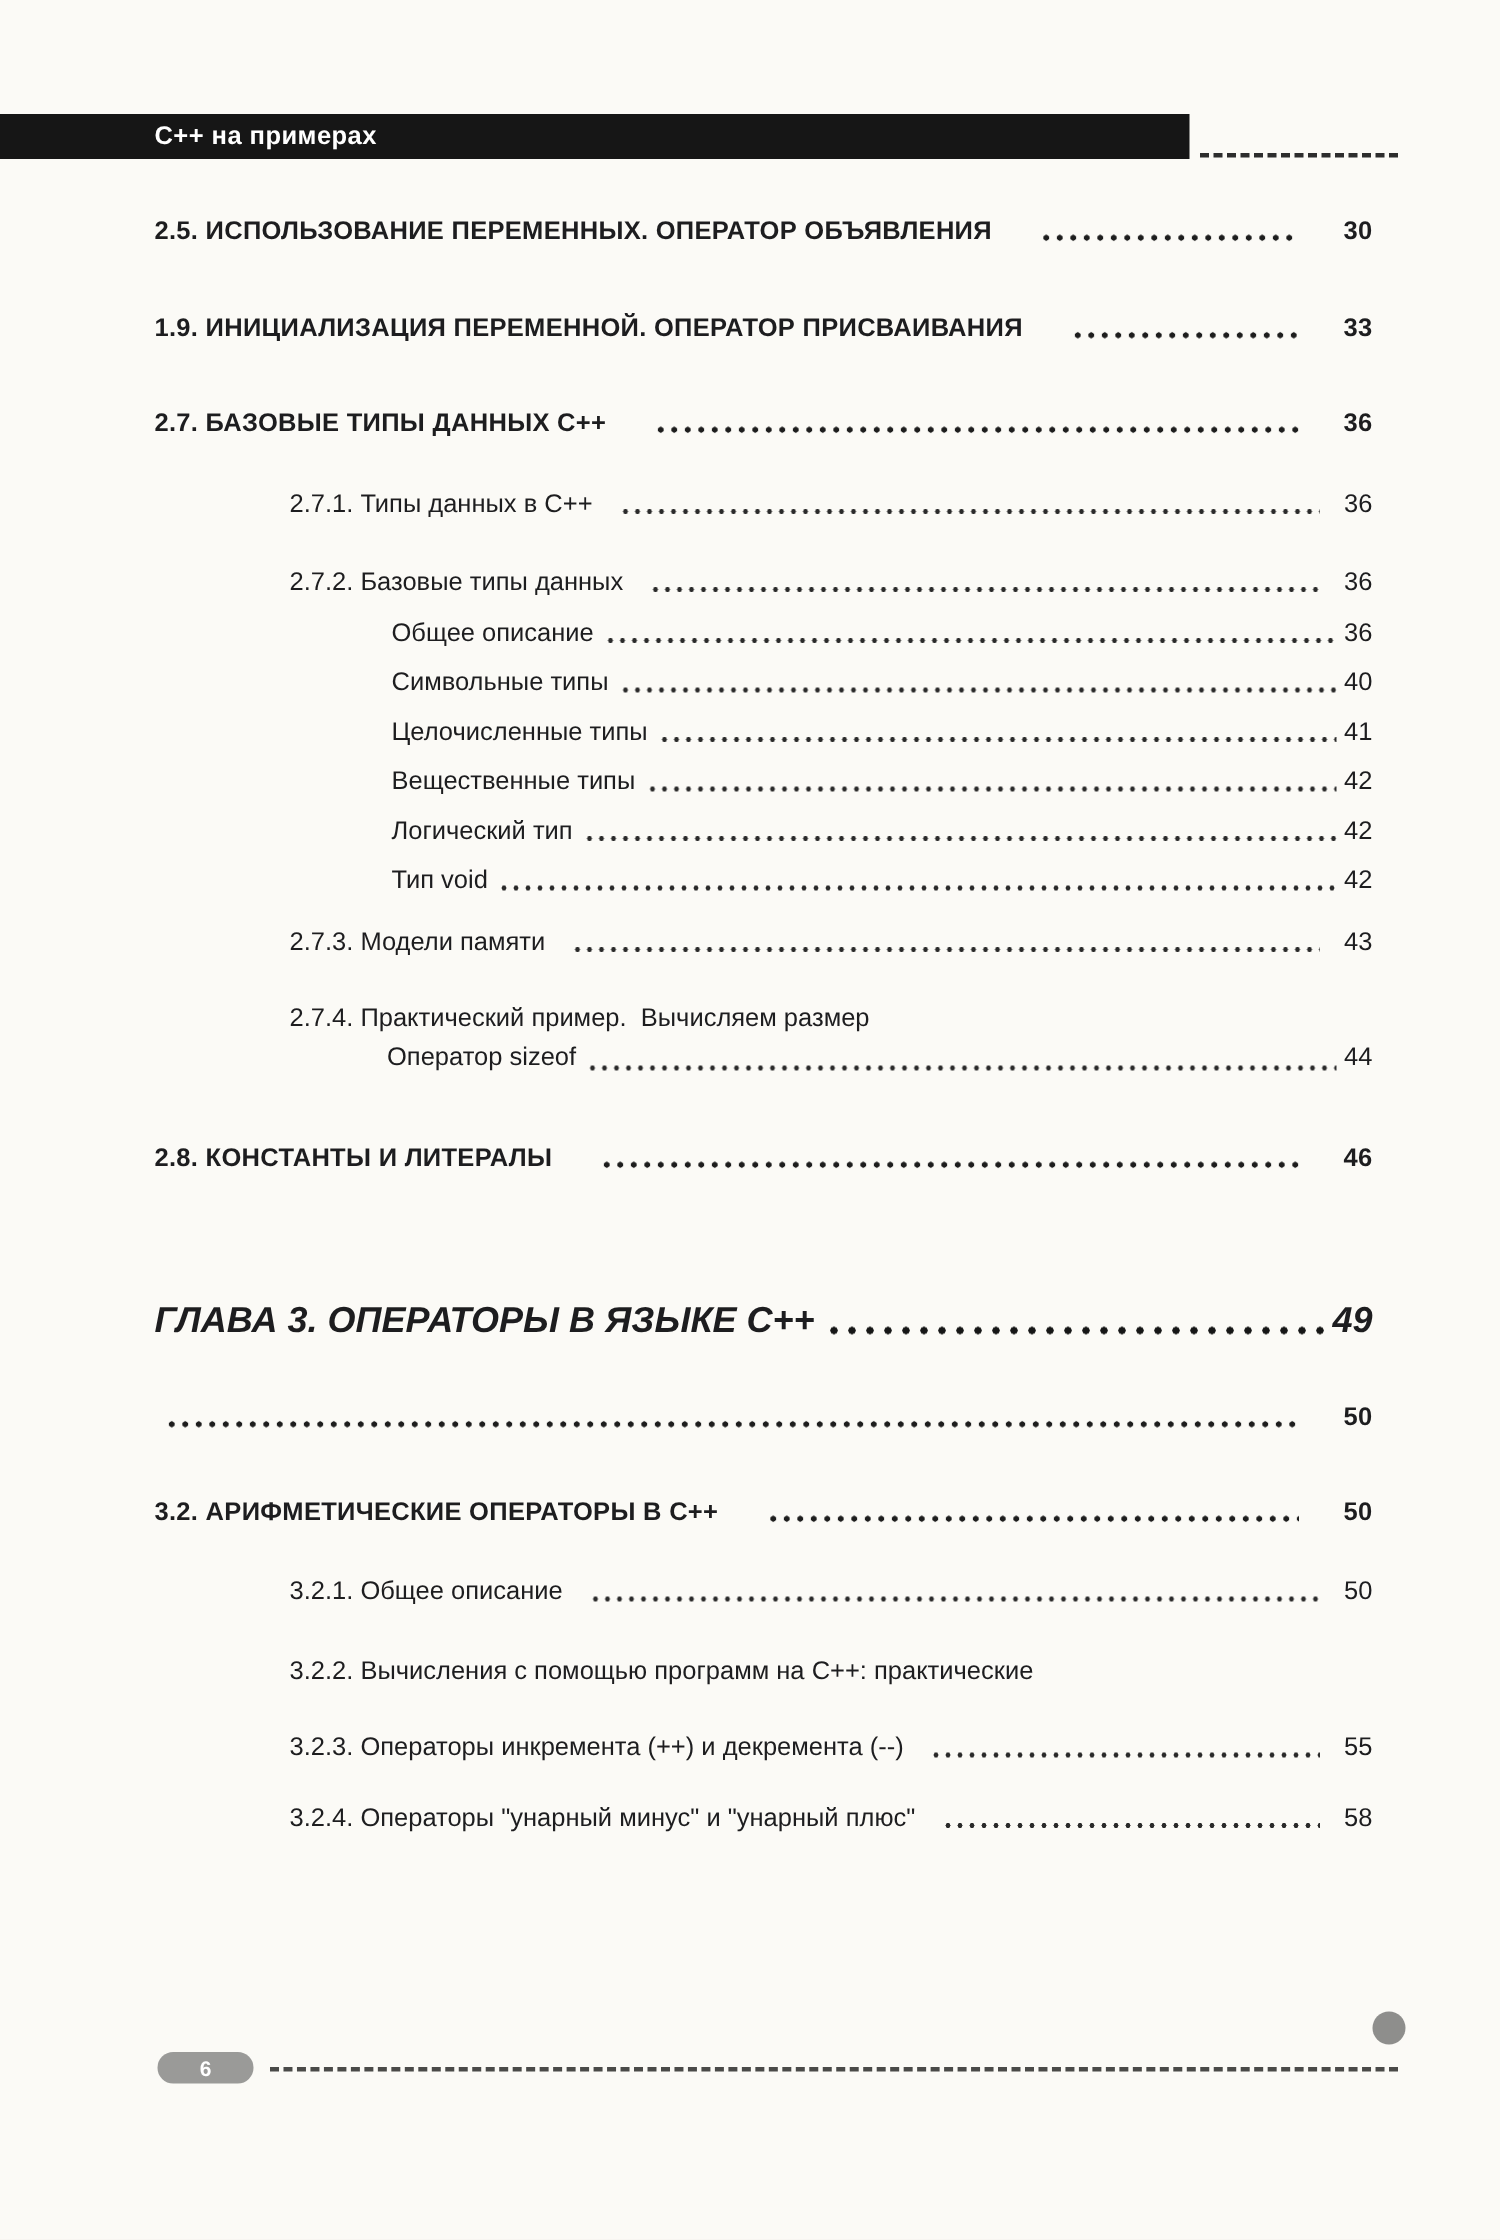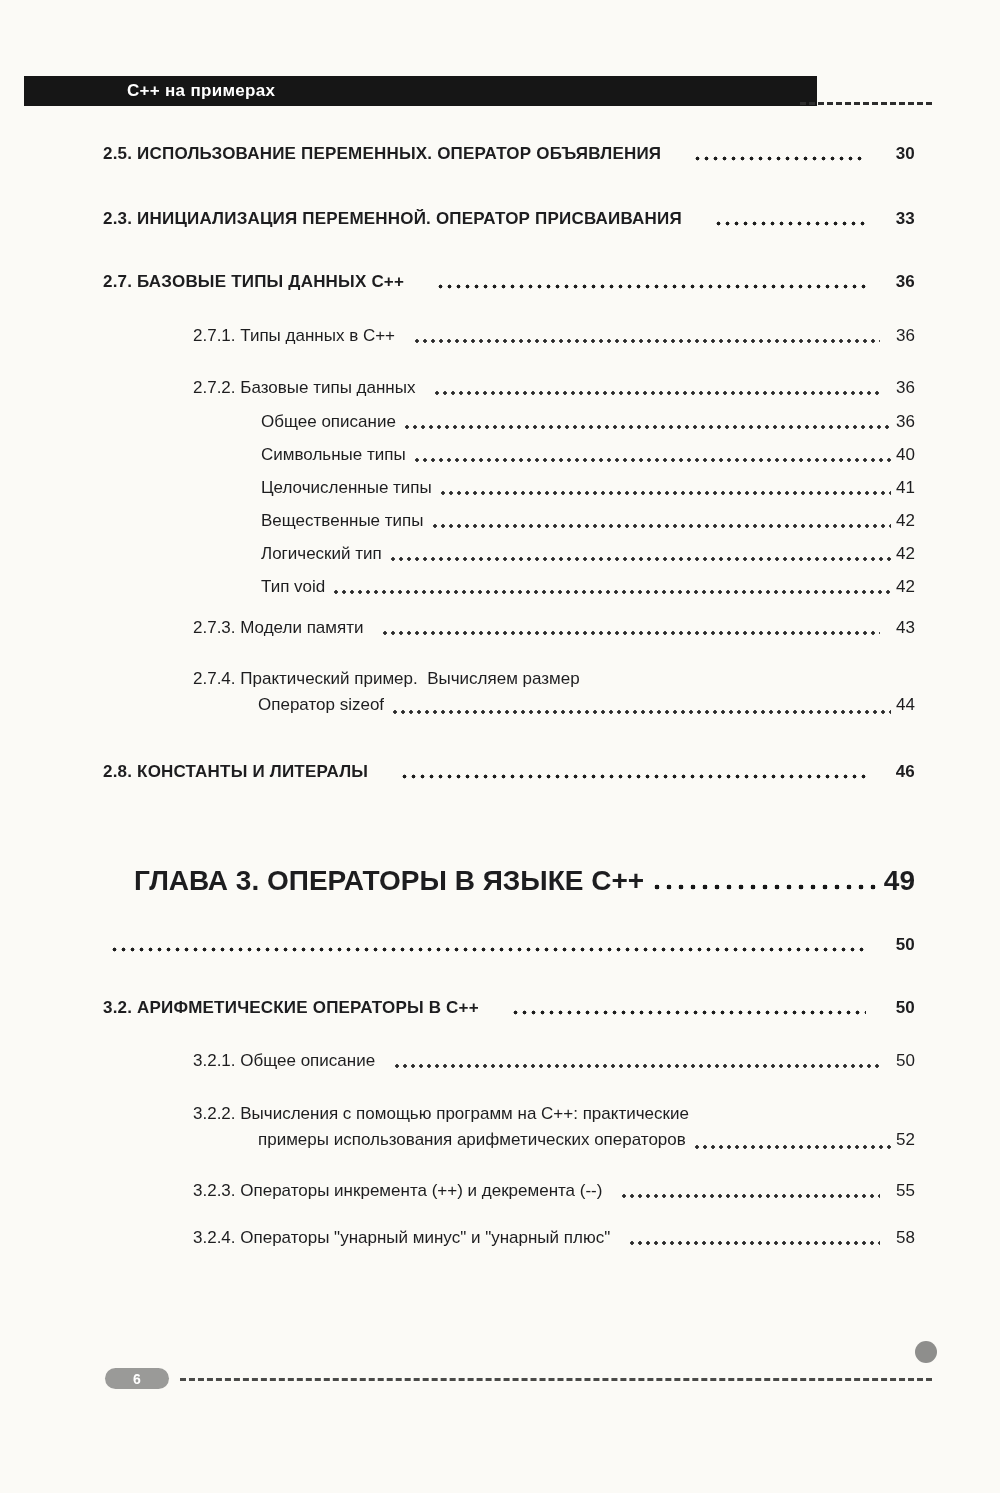--- a/index.html
+++ b/index.html
@@ -14,21 +14,21 @@
     margin:0 auto;
     background:#fbfaf6;
     overflow:hidden;
     color:#1d1d1f;
   }
   
   .header-bar {
     position:absolute; top:76px; left:0;
     width:793px; height:30px;
     background:#161616;
-    display:flex; align-items:center;margin-left:24px;
+    display:flex; align-items:center;
   }
   .header-bar .title {
     color:#ffffff; font-weight:bold; font-size:17px;
     padding-left:103px; letter-spacing:0.3px;
   }
   .header-dash {
     position:absolute; top:102px; left:800px; width:132px;
     border-top:3px dashed #2d2d2d;
   }
   
@@ -50,21 +50,21 @@
     background-repeat:repeat-x;
     background-position:left calc(100% - 1px);
   }
   .l1 { font-weight:bold; letter-spacing:0.2px;gap:25px; }
   .l1 .leader {
     background-image:radial-gradient(circle, #1d1d1d 1.85px, rgba(0,0,0,0) 2.1px);
     background-size:9px 7px;
   }
   .l2 { margin-left:90px; font-weight:normal;gap:11px; }
   .l3 { margin-left:158px; font-weight:normal; }
-  .chapter { font-weight:bold; font-size:28px; line-height:28px;margin-left:31px; }
+  .chapter { font-weight:bold; font-style:italic; font-size:24px; line-height:28px; }
   .chapter .leader {
     height:16px;
     background-image:radial-gradient(circle, #161616 2.3px, rgba(0,0,0,0) 2.6px);
     background-size:12px 8px;
     margin-bottom:3px;
   }
   .multi .line { white-space:pre-wrap; }
   .multi .cont { padding-left:65px; }
   .multi .row.cont { padding-left:65px; }
   .multi { line-height:26px; }
@@ -116,21 +116,21 @@
 
   <div class="content">
 
     <div class="entry l1 m-a row">
       <span class="t">2.5. ИСПОЛЬЗОВАНИЕ ПЕРЕМЕННЫХ. ОПЕРАТОР ОБЪЯВЛЕНИЯ</span>
       <span class="leader"></span>
       <span class="pg">30</span>
     </div>
 
     <div class="entry l1 m-b row">
-      <span class="t">2.3. ИНИЦИАЛИЗАЦИЯ ПЕРЕМЕННОЙ. ОПЕРАТОР ПРИСВАИВАНИЯ</span>
+      <span class="t">1.9. ИНИЦИАЛИЗАЦИЯ ПЕРЕМЕННОЙ. ОПЕРАТОР ПРИСВАИВАНИЯ</span>
       <span class="leader"></span>
       <span class="pg">33</span>
     </div>
 
     <div class="entry l1 m-c row">
       <span class="t">2.7. БАЗОВЫЕ ТИПЫ ДАННЫХ C++</span>
       <span class="leader"></span>
       <span class="pg">36</span>
     </div>
 
@@ -222,25 +222,20 @@
     </div>
 
     <div class="entry l2 m-n row">
       <span class="t">3.2.1. Общее описание</span>
       <span class="leader"></span>
       <span class="pg">50</span>
     </div>
 
     <div class="entry l2 m-o multi">
       <div class="line">3.2.2. Вычисления с помощью программ на C++: практические</div>
-      <div class="row cont">
-        <span class="t">примеры использования арифметических операторов</span>
-        <span class="leader"></span>
-        <span class="pg">52</span>
-      </div>
     </div>
 
     <div class="entry l2 m-p row">
       <span class="t">3.2.3. Операторы инкремента (++) и декремента (--)</span>
       <span class="leader"></span>
       <span class="pg">55</span>
     </div>
 
     <div class="entry l2 m-q row">
       <span class="t">3.2.4. Операторы "унарный минус" и "унарный плюс"</span>

